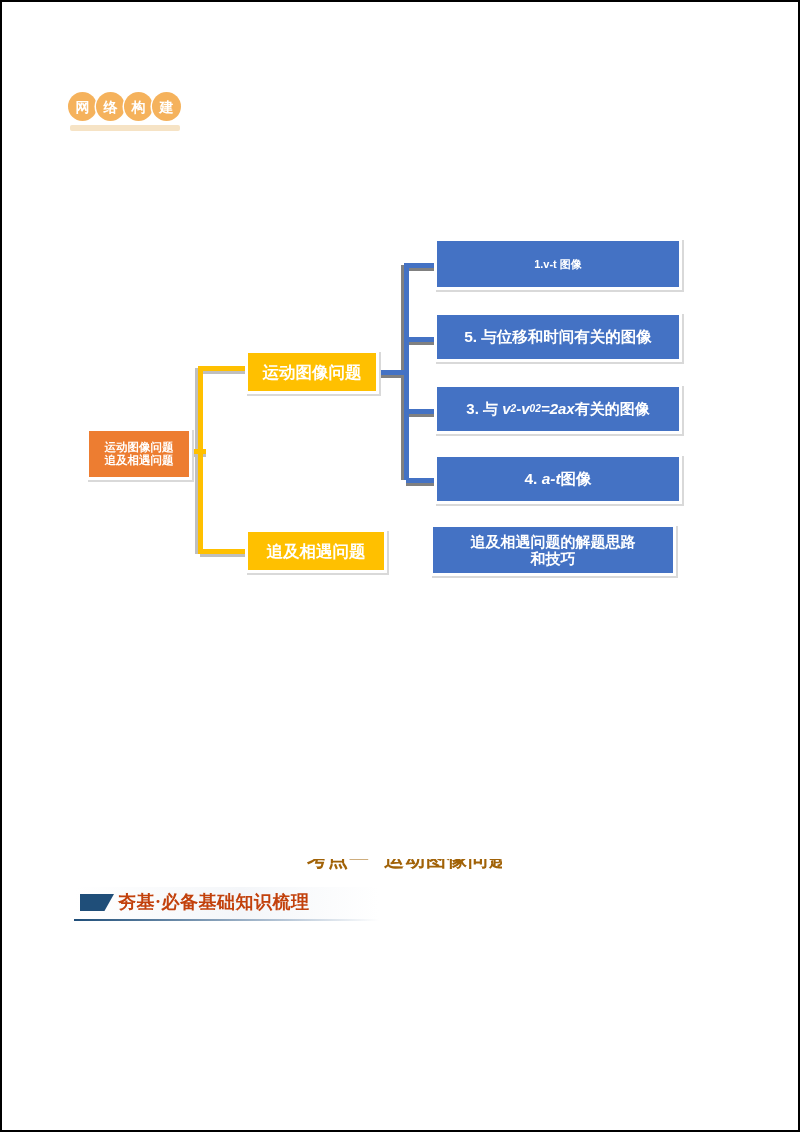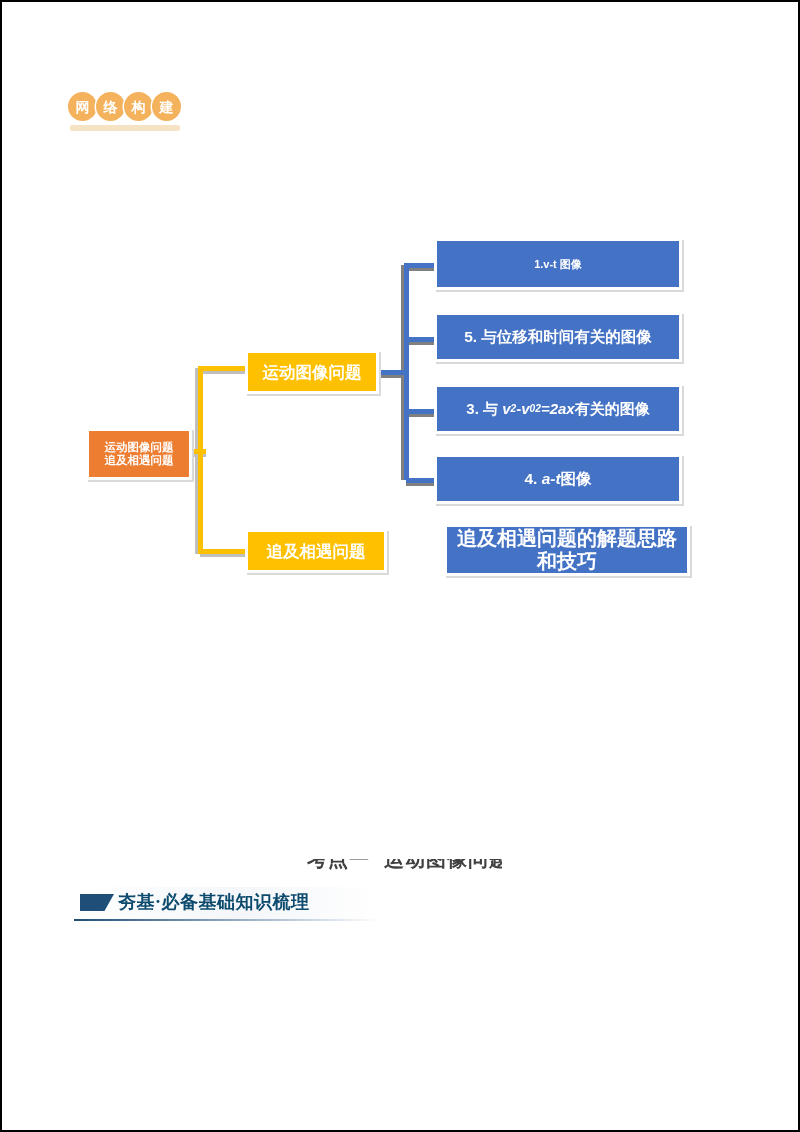--- a/index.html
+++ b/index.html
@@ -102,21 +102,21 @@
 
   .node-lvl3 {
     background: #4472c4;
     font-weight: bold;
     color: #ffffff;
   }
   .b1 { left: 432px; top: 236px; width: 248px; height: 52px; font-size: 11px; }
   .b2 { left: 432px; top: 310px; width: 248px; height: 50px; font-size: 15.5px; }
   .b3 { left: 432px; top: 382px; width: 248px; height: 50px; font-size: 15px; }
   .b4 { left: 432px; top: 452px; width: 248px; height: 50px; font-size: 15.5px; }
-  .b5 { left: 442px; top: 522px; width: 246px; height: 52px; font-size: 20px; }
+  .b5 { left: 428px; top: 522px; width: 246px; height: 52px; font-size: 15px; }
 
   .b3 i { font-style: italic; }
   .b4 i { font-style: italic; }
   .sup { font-size: 0.68em; vertical-align: super; font-style: italic; }
   .sub { font-size: 0.68em; vertical-align: sub; font-style: italic; }
 
   
   .conn { position: absolute; }
 
   
@@ -150,21 +150,21 @@
     width: 195px;
     height: 20px;
     overflow: hidden;
   }
   .clipped-title .inner {
     position: absolute;
     left: 0;
     top: -13px;
     font-size: 20px;
     font-weight: bold;
-    color: #404040;
+    color: #a16207;
     white-space: nowrap;
     letter-spacing: 1px;
   }
   .clipped-title .inner .sp { display: inline-block; width: 14px; }
 
   .section-bar {
     position: absolute;
     left: 72px;
     top: 885px;
     width: 305px;
@@ -188,21 +188,21 @@
     background: #1f4e79;
     clip-path: polygon(0 0, 100% 0, 72% 100%, 0 100%);
   }
   .section-title {
     position: absolute;
     left: 116px;
     top: 888px;
     font-family: "Liberation Serif", "DejaVu Serif", serif;
     font-size: 18px;
     font-weight: bold;
-    color: #0c4a6e;
+    color: #c2410c;
     white-space: nowrap;
     letter-spacing: 0.5px;
   }
 </style>
 </head>
 <body>
 
 <div class="page">
 
   <div class="badge-wrap">

